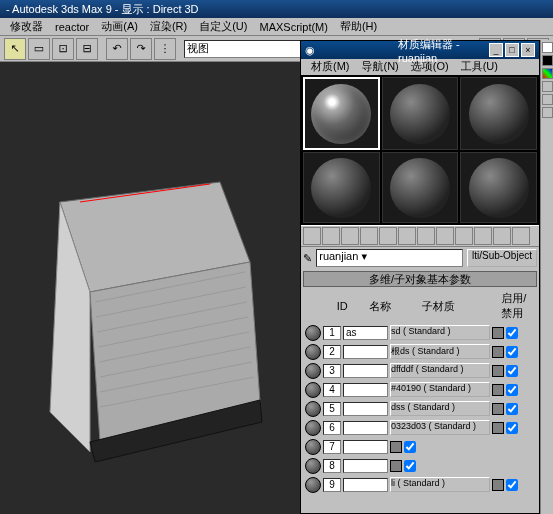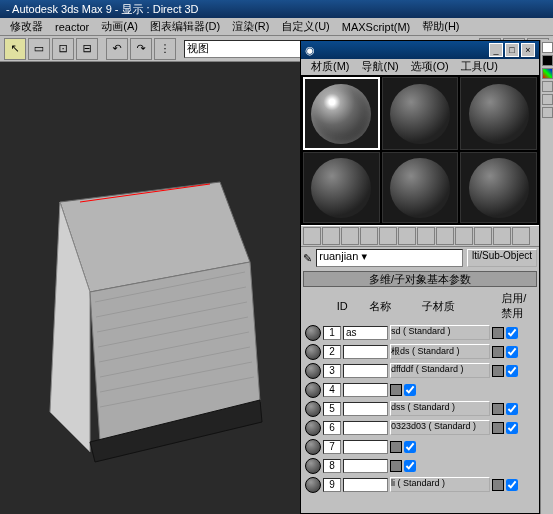--- a/index.html
+++ b/index.html
@@ -54,21 +54,20 @@
 <body>
 
 <div class="titlebar">
   <span>- Autodesk 3ds Max 9 - 显示 : Direct 3D</span>
 </div>
 
 <div class="menubar">
   <span>修改器</span>
   <span>reactor</span>
   <span>动画(A)</span>
-  <span>图表编辑器(D)</span>
   <span>渲染(R)</span>
   <span>自定义(U)</span>
   <span>MAXScript(M)</span>
   <span>帮助(H)</span>
 </div>
 
 <div class="toolbar">
   <div class="tool-btn active">↖</div>
   <div class="tool-btn">▭</div>
   <div class="tool-btn">⊡</div>
@@ -102,20 +101,21 @@
     </g>
     <g stroke="#f00" stroke-width="1">
       <line x1="60" y1="60" x2="190" y2="42"></line>
     </g>
   </svg>
 </div>
 
 <div class="mat-editor">
   <div class="mat-title">
     <span style="margin-right:4px">◉</span>
+    <span>材质编辑器 - ruanjian</span>
     <div class="win-btn">_</div>
     <div class="win-btn">□</div>
     <div class="win-btn">×</div>
   </div>
   <div class="mat-menu">
     <span>材质(M)</span>
     <span>导航(N)</span>
     <span>选项(O)</span>
     <span>工具(U)</span>
   </div>
@@ -188,20 +188,21 @@
         <div class="sub-id">3</div>
         <input class="sub-name-inp" value="" style="">
         <div class="sub-mat-btn">dffddf ( Standard )</div>
         <div class="sub-swatch" style="background:#808080"></div>
         <input type="checkbox" class="sub-check" checked="" style="">
       </div>
       <div class="sub-row">
         <div class="sub-thumb"></div>
         <div class="sub-id">4</div>
         <input class="sub-name-inp" value="" style="">
+        <div class="sub-mat-btn">#40190 ( Standard )</div>
         <div class="sub-swatch" style="background:#808080"></div>
         <input type="checkbox" class="sub-check" checked="" style="">
       </div>
       <div class="sub-row">
         <div class="sub-thumb"></div>
         <div class="sub-id">5</div>
         <input class="sub-name-inp" value="" style="">
         <div class="sub-mat-btn">dss ( Standard )</div>
         <div class="sub-swatch" style="background:#808080"></div>
         <input type="checkbox" class="sub-check" checked="" style="">

